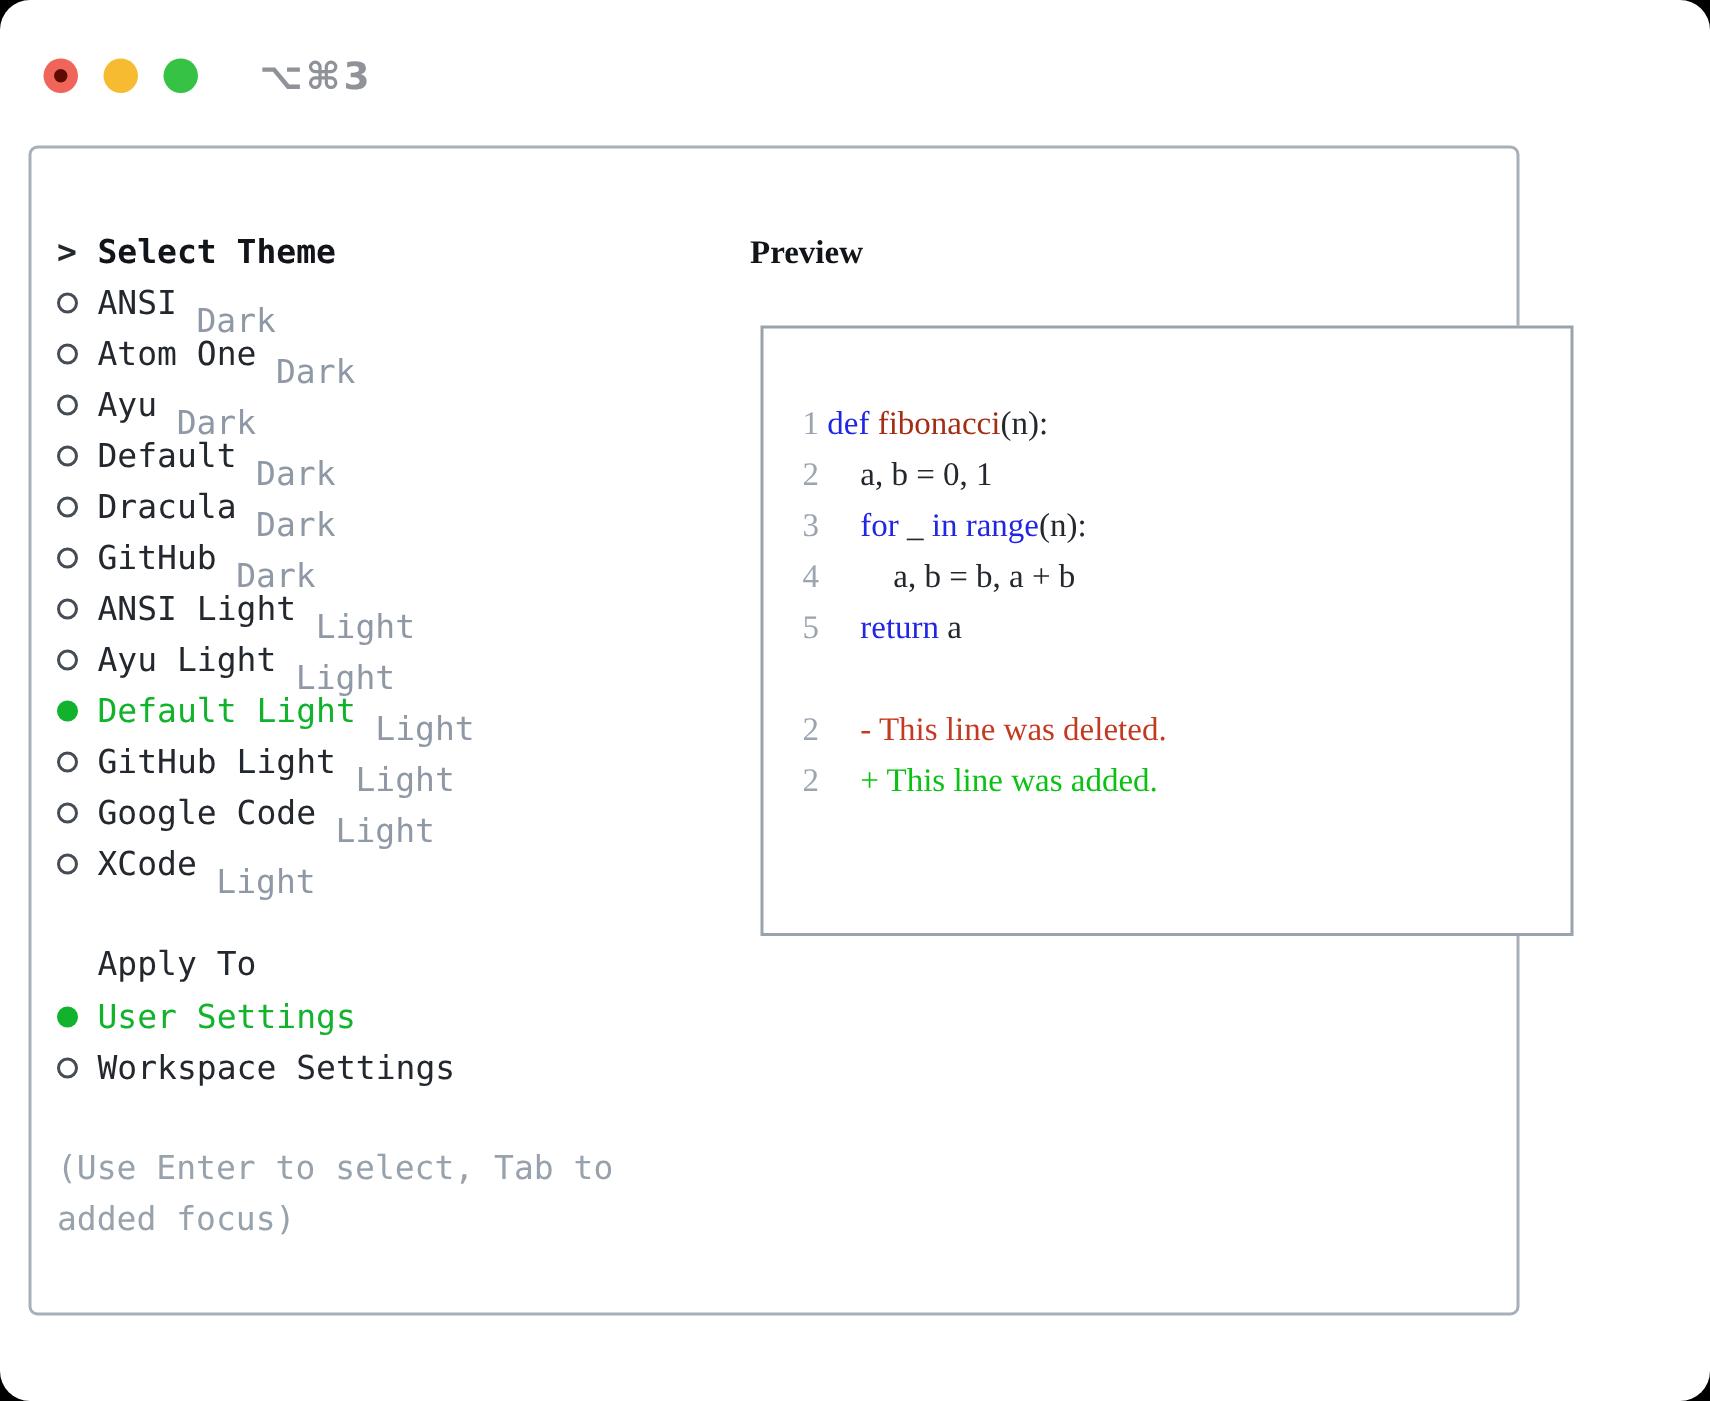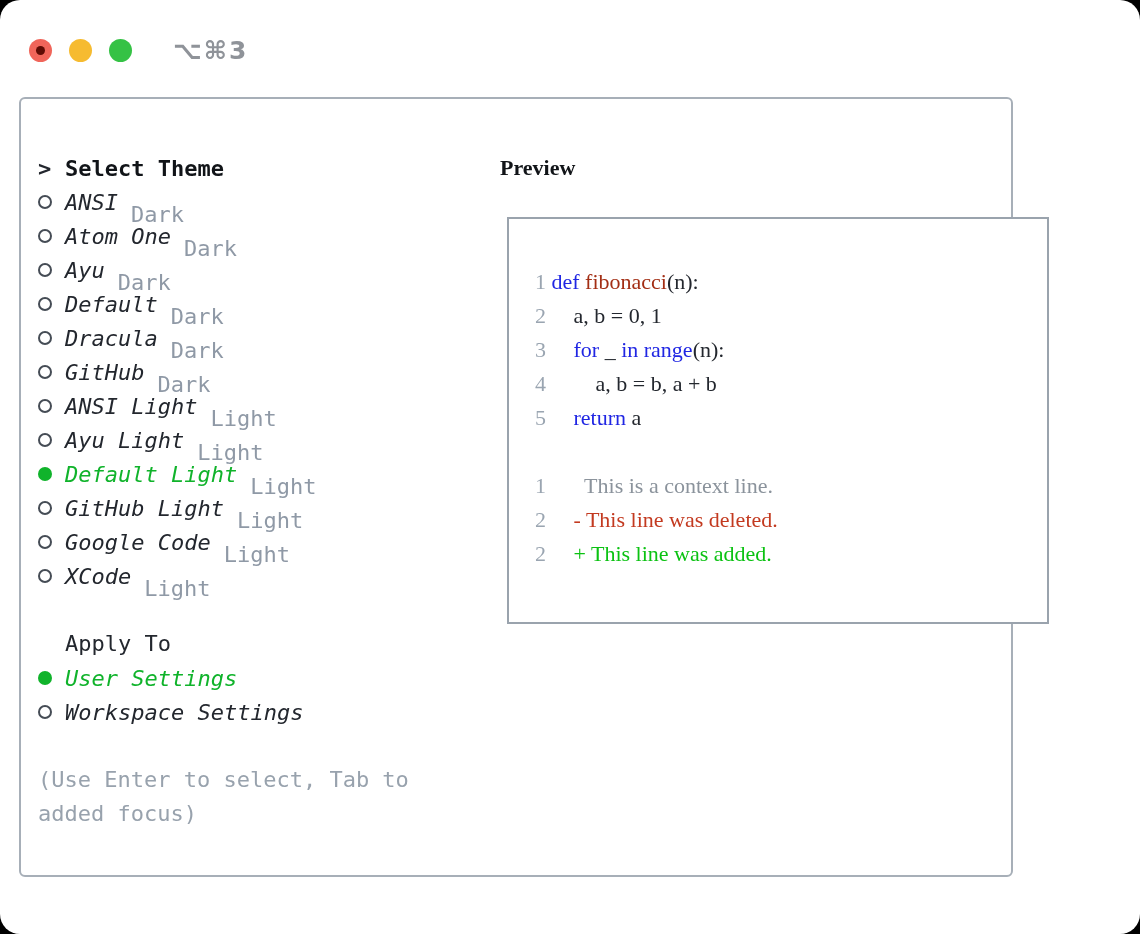--- a/index.html
+++ b/index.html
@@ -39,21 +39,21 @@
   }
   .left-col{width:462px;flex:none;}
   .right-col{flex:1;font-family:Liberation Serif, serif;}
   .row{display:flex;align-items:center;height:34px;white-space:pre;}
   .marker-col{width:27px;flex:none;display:flex;align-items:center;}
   .marker{width:14px;height:14px;border-radius:50%;}
   .marker.unsel{border:2px solid #454c55;background:transparent;}
   .marker.sel{background:var(--selected-green);border:none;}
   .caret{font-weight:bold;color:var(--text-dark);}
   .hdr{font-weight:bold;color:#111418;}
-  .label{color:var(--text-dark);font-style:italic;}
+  .label{color:var(--text-dark);}
   .row.selected .label{color:var(--selected-green);}
   .variant{color:var(--muted-gray);margin-left:13px;margin-top:24px;}
   .apply-header{height:34px;line-height:34px;margin-top:34px;margin-left:27px;color:var(--text-dark);}
   .hint{margin-top:34px;width:430px;line-height:34px;color:var(--hint-gray);}
   
   .preview-hdr{height:34px;line-height:34px;font-weight:bold;color:#111418;}
   .preview-box{
     margin-top:32px;margin-left:7px;width:542px;height:407px;
     border:2px solid var(--preview-border-gray);
     padding:46px 8px 0 26px;overflow:hidden;background:#fff;
@@ -190,21 +190,20 @@
   <div class="code-line"><span class="lnum">2 </span><span class="lcontent"><span class="tok-pl">    a, b = 0, 1</span></span></div>
 
   <div class="code-line"><span class="lnum">3 </span><span class="lcontent"><span class="tok-pl">    </span><span class="tok-kw">for</span><span class="tok-pl"> _ </span><span class="tok-kw">in</span><span class="tok-pl"> </span><span class="tok-kw">range</span><span class="tok-pl">(n):</span></span></div>
 
   <div class="code-line"><span class="lnum">4 </span><span class="lcontent"><span class="tok-pl">        a, b = b, a + b</span></span></div>
 
   <div class="code-line"><span class="lnum">5 </span><span class="lcontent"><span class="tok-pl">    </span><span class="tok-kw">return</span><span class="tok-pl"> a</span></span></div>
 
   <div class="code-line"><span class="lnum"></span><span class="lcontent"></span></div>
 
-  <div class="code-line"><span class="lnum">1 </span><span class="lcontent"><span class="tok-ctx">      This is a context line.</span></span></div>
 
   <div class="code-line"><span class="lnum">2 </span><span class="lcontent"><span class="tok-del">    - This line was deleted.</span></span></div>
 
   <div class="code-line"><span class="lnum">2 </span><span class="lcontent"><span class="tok-add">    + This line was added.</span></span></div>
 </div>
     </div>
 
   </div>
 </div>
 

